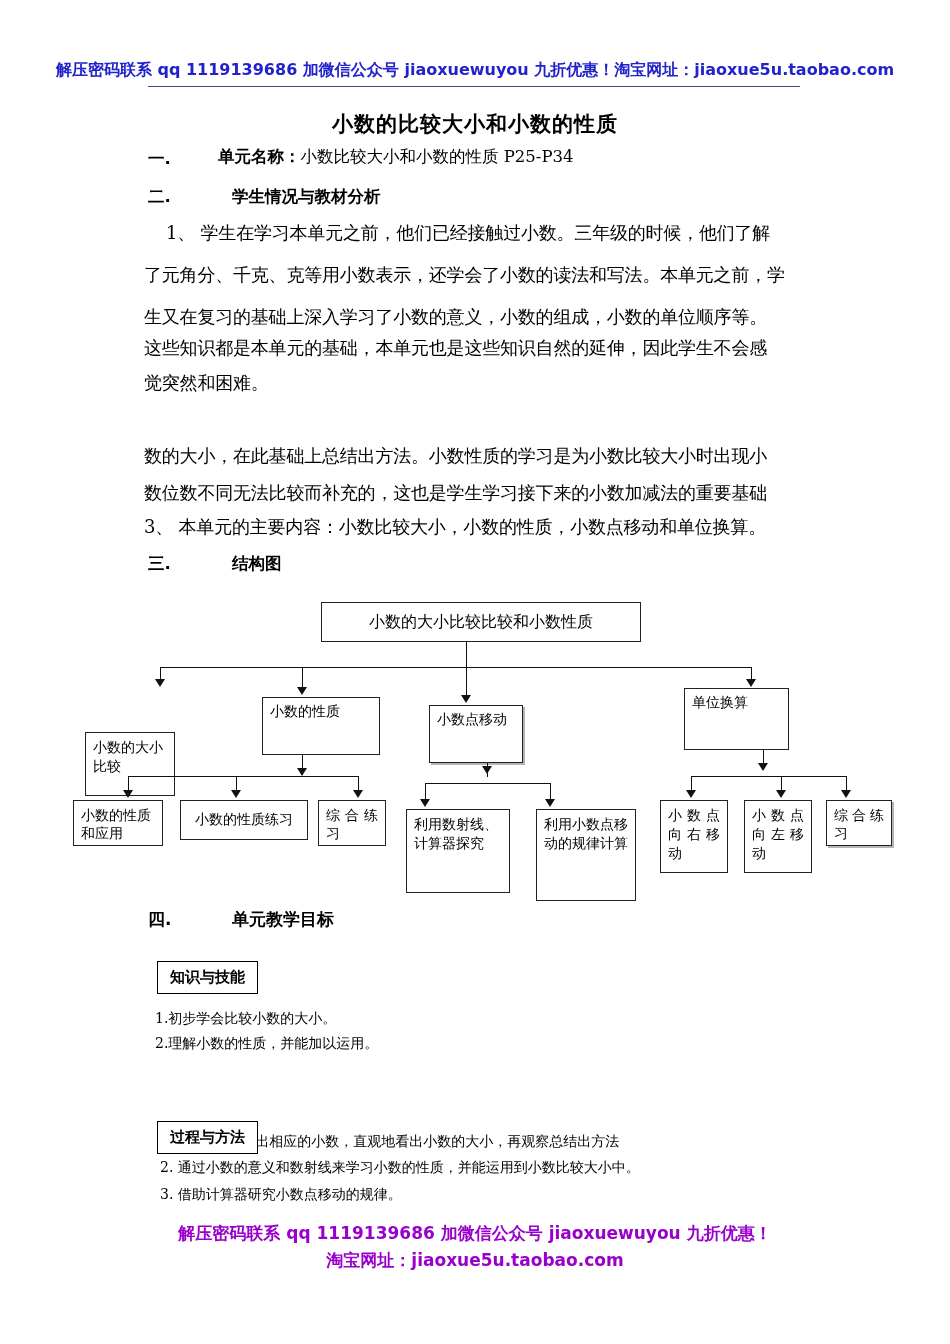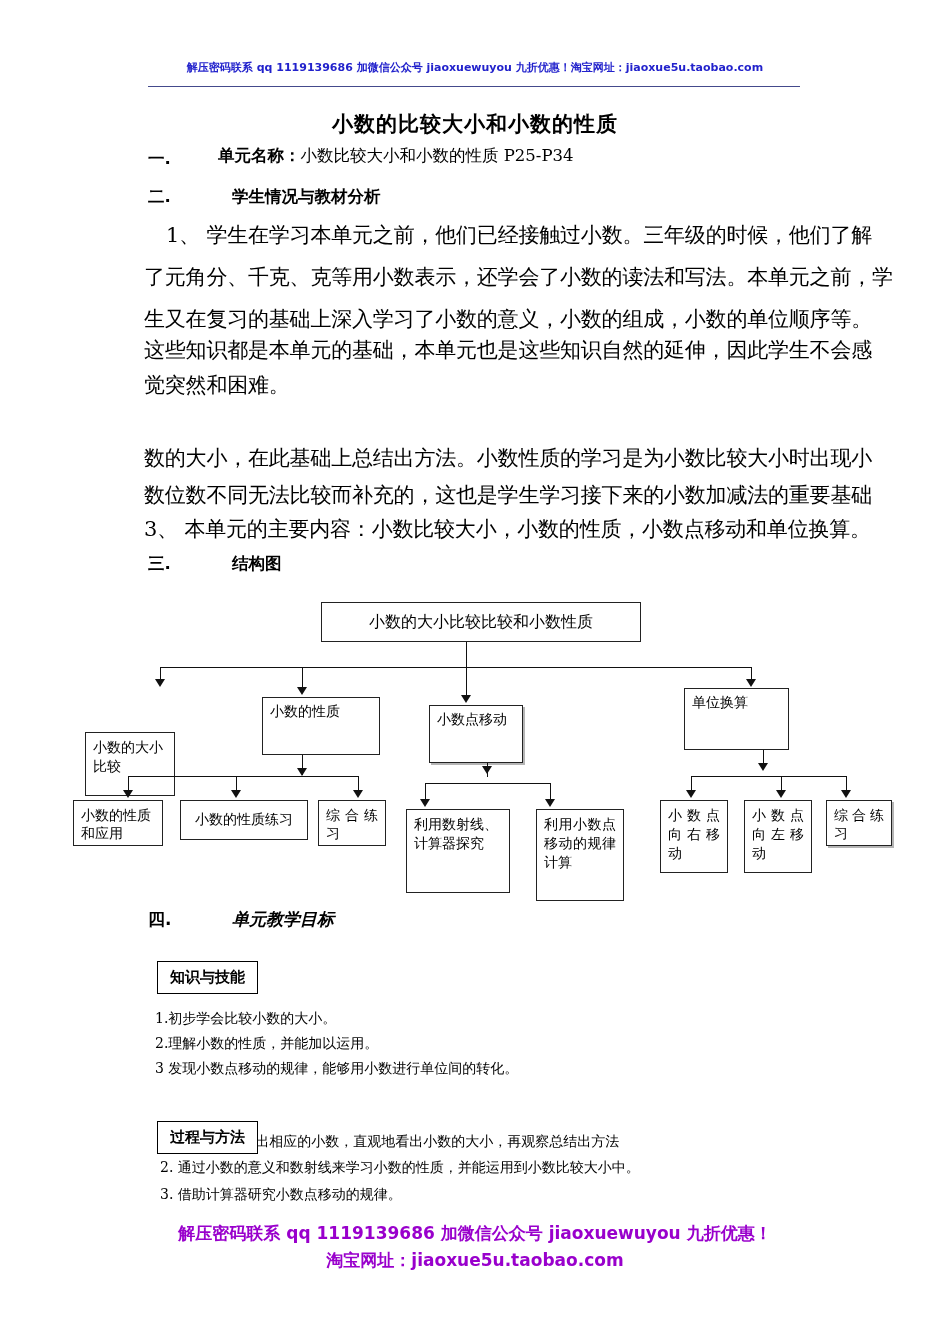--- a/index.html
+++ b/index.html
@@ -22,21 +22,21 @@
   }
 
   
   .top-banner {
     position: absolute;
     left: 0;
     top: 60px;
     width: 950px;
     text-align: center;
     font-family: "DejaVu Sans", "Liberation Sans", sans-serif;
-    font-size: 11px;
+    font-size: 16px;
     font-weight: bold;
     color: #2222cc;
     letter-spacing: 0px;
     white-space: nowrap;
   }
   .top-rule {
     position: absolute;
     left: 148px;
     top: 86px;
     width: 652px;
@@ -66,32 +66,32 @@
   }
   .num-head {
     position: absolute;
     font-family: "DejaVu Sans", "Liberation Sans", sans-serif;
     font-weight: bold;
     font-size: 16.5px;
     white-space: nowrap;
   }
   .para {
     position: absolute;
-    font-size: 21px;
+    font-size: 18px;
     white-space: nowrap;
     letter-spacing: -0.2px;
   }
   .serif-line {
     position: absolute;
     font-size: 14px;
     white-space: nowrap;
   }
 
   
-  .sec-label { font-family: Liberation Mono, monospace; font-weight: bold; }
+  .sec-label { font-family: Liberation Sans, sans-serif; font-weight: bold; }
   .sec-value { font-family: "DejaVu Serif", "Liberation Serif", serif; font-weight: normal; }
 
   
   .chart {
     position: absolute;
     left: 0;
     top: 0;
     width: 950px;
     height: 1344px;
     pointer-events: none;
@@ -235,47 +235,46 @@
     <div class="vline" style="left:487px; top:763px; height:14px;"></div>
     <div class="arrow" style="left:482px; top:766px;"></div>
     <div class="hline" style="left:425px; top:783px; width:125px;"></div>
 
     <div class="vline" style="left:425px; top:783px; height:18px;"></div>
     <div class="arrow" style="left:420px; top:799px;"></div>
     <div class="node" style="left:406px; top:809px; width:104px; height:84px; line-height:1.35;">利用数射线、计算器探究</div>
 
     <div class="vline" style="left:550px; top:783px; height:18px;"></div>
     <div class="arrow" style="left:545px; top:799px;"></div>
-    <div class="node just" style="left:536px; top:809px; width:88px; height:92px; line-height:1.35;">利用小数点移动的规律计算</div>
+    <div class="node just" style="left:536px; top:809px; width:100px; height:92px; line-height:1.35;">利用小数点移动的规律计算</div>
 
     <div class="vline" style="left:763px; top:750px; height:16px;"></div>
     <div class="arrow" style="left:758px; top:763px;"></div>
     <div class="hline" style="left:691px; top:776px; width:155px;"></div>
 
     <div class="vline" style="left:691px; top:776px; height:16px;"></div>
     <div class="arrow" style="left:686px; top:790px;"></div>
     <div class="node just" style="left:660px; top:800px; width:68px; height:73px; line-height:1.35;">小数点向右移动</div>
 
     <div class="vline" style="left:781px; top:776px; height:16px;"></div>
     <div class="arrow" style="left:776px; top:790px;"></div>
     <div class="node just" style="left:744px; top:800px; width:68px; height:73px; line-height:1.35;">小数点向左移动</div>
 
     <div class="vline" style="left:846px; top:776px; height:16px;"></div>
     <div class="arrow" style="left:841px; top:790px;"></div>
     <div class="node shadow just" style="left:826px; top:800px; width:66px; height:46px; line-height:1.3;">综合练习</div>
 
   </div>
 
   <div class="num-head" style="left:148px; top:908px; font-size:17px;">四.</div>
-  <div class="num-head" style="left:232px; top:908px; font-size:17px;font-style:italic;">单元教学目标</div>
+  <div class="num-head" style="left:232px; top:908px; font-size:17px;">单元教学目标</div>
 
   <div class="goal-box" style="left:157px; top:961px;">知识与技能</div>
   <div class="serif-line" style="left:155px; top:1010px;">1.初步学会比较小数的大小。</div>
   <div class="serif-line" style="left:155px; top:1035px;">2.理解小数的性质，并能加以运用。</div>
-  <div class="serif-line" style="left:155px; top:1060px;">3 发现小数点移动的规律，能够用小数进行单位间的转化。</div>
 
   <div class="serif-line" style="left:158px; top:1133px;">1.在数射线上找出相应的小数，直观地看出小数的大小，再观察总结出方法</div>
   <div class="goal-box" style="left:157px; top:1121px;">过程与方法</div>
   <div class="serif-line" style="left:160px; top:1159px;">2. 通过小数的意义和数射线来学习小数的性质，并能运用到小数比较大小中。</div>
   <div class="serif-line" style="left:160px; top:1186px;">3. 借助计算器研究小数点移动的规律。</div>
 
   <div class="footer" style="top:1222px;">解压密码联系 qq 1119139686  加微信公众号 jiaoxuewuyou  九折优惠！</div>
   <div class="footer" style="top:1249px;">淘宝网址：jiaoxue5u.taobao.com</div>
 
 </div>

